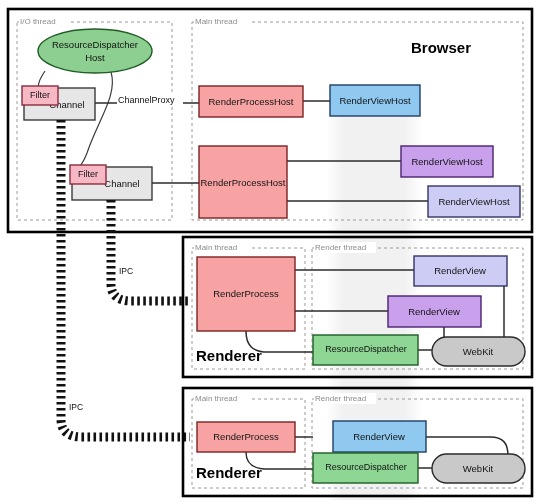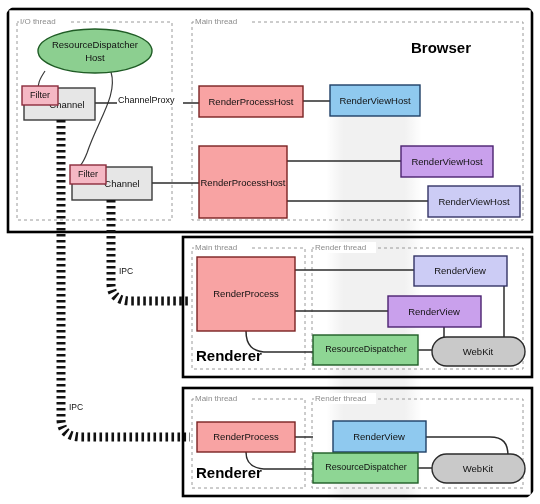--- a/index.html
+++ b/index.html
@@ -7,21 +7,20 @@
     padding: 0;
     background: #ffffff;
   }
   #diagram-root {
     position: relative;
     width: 540px;
     height: 504px;
     background: #ffffff;
     font-family: "Liberation Sans", sans-serif;
     overflow: hidden;
-    border-radius: 32px;
   }
   svg.layer {
     position: absolute;
     left: 0;
     top: 0;
     width: 540px;
     height: 504px;
     overflow: visible;
   }
   .node-text {

